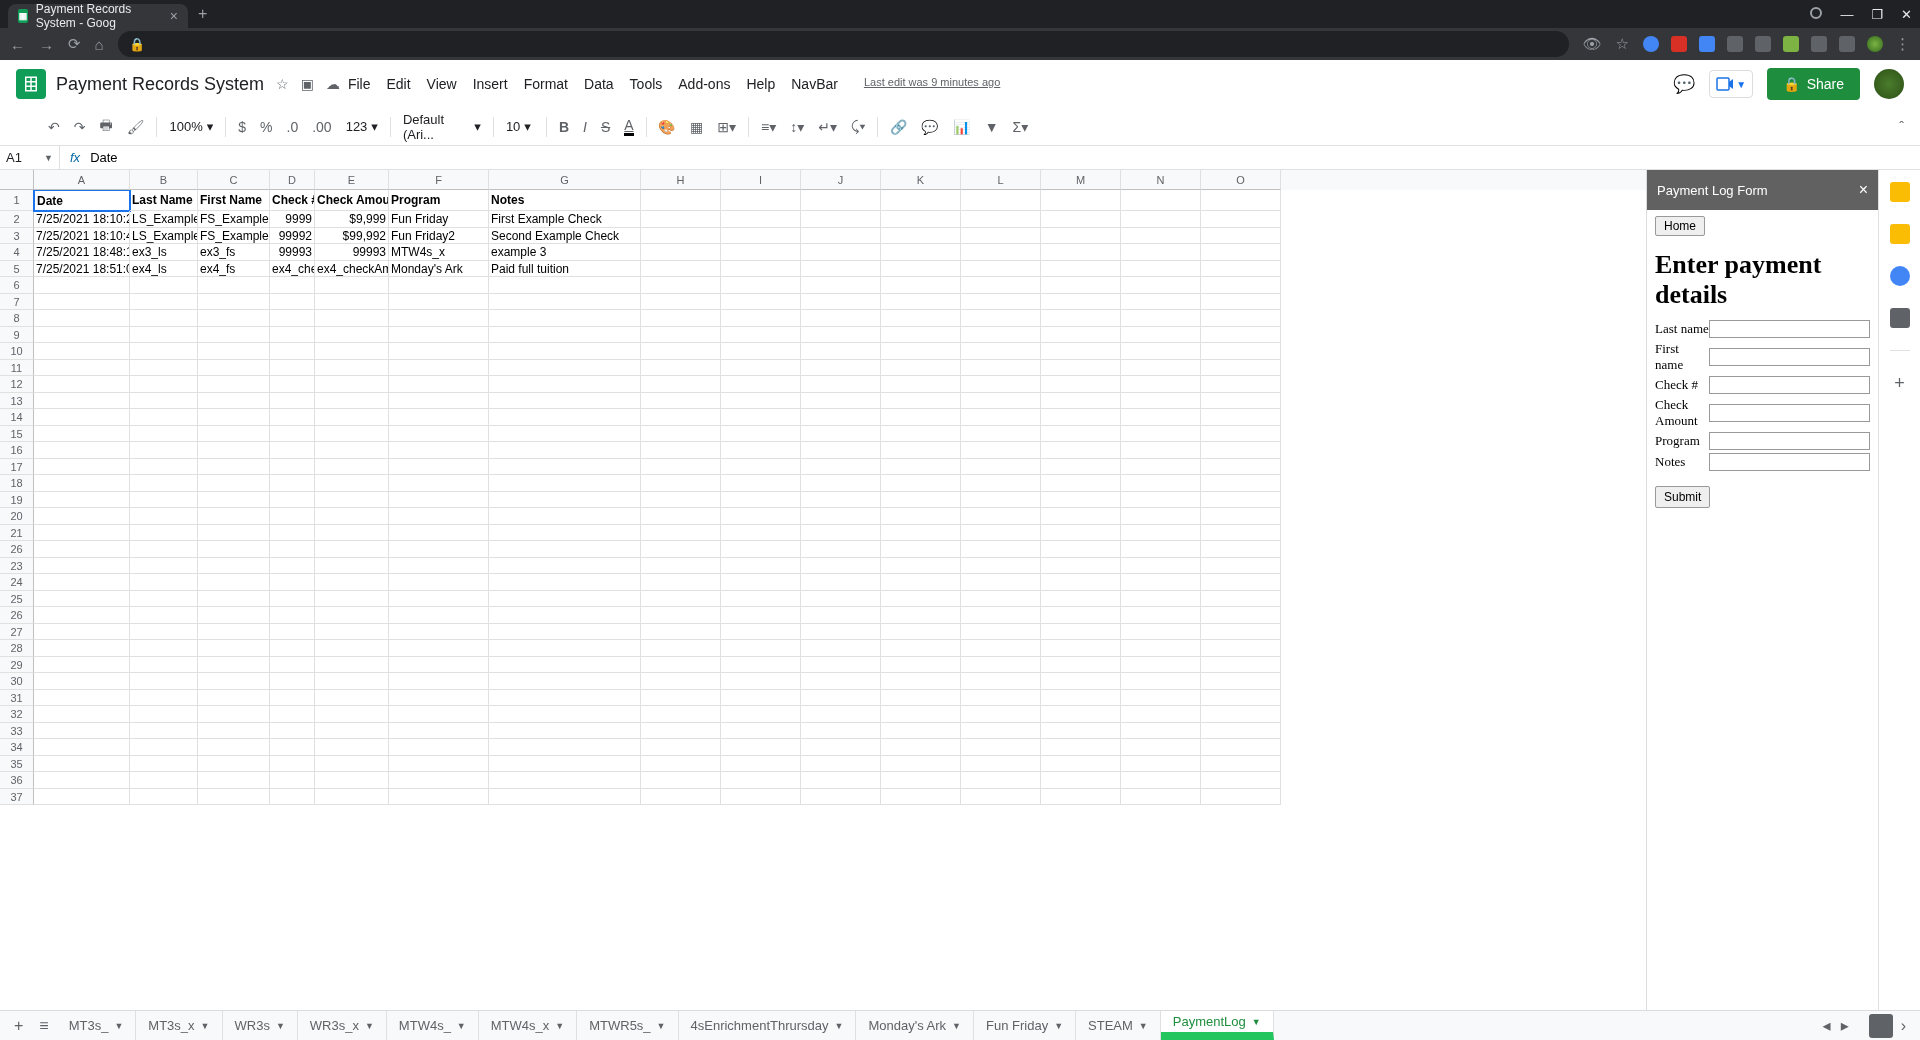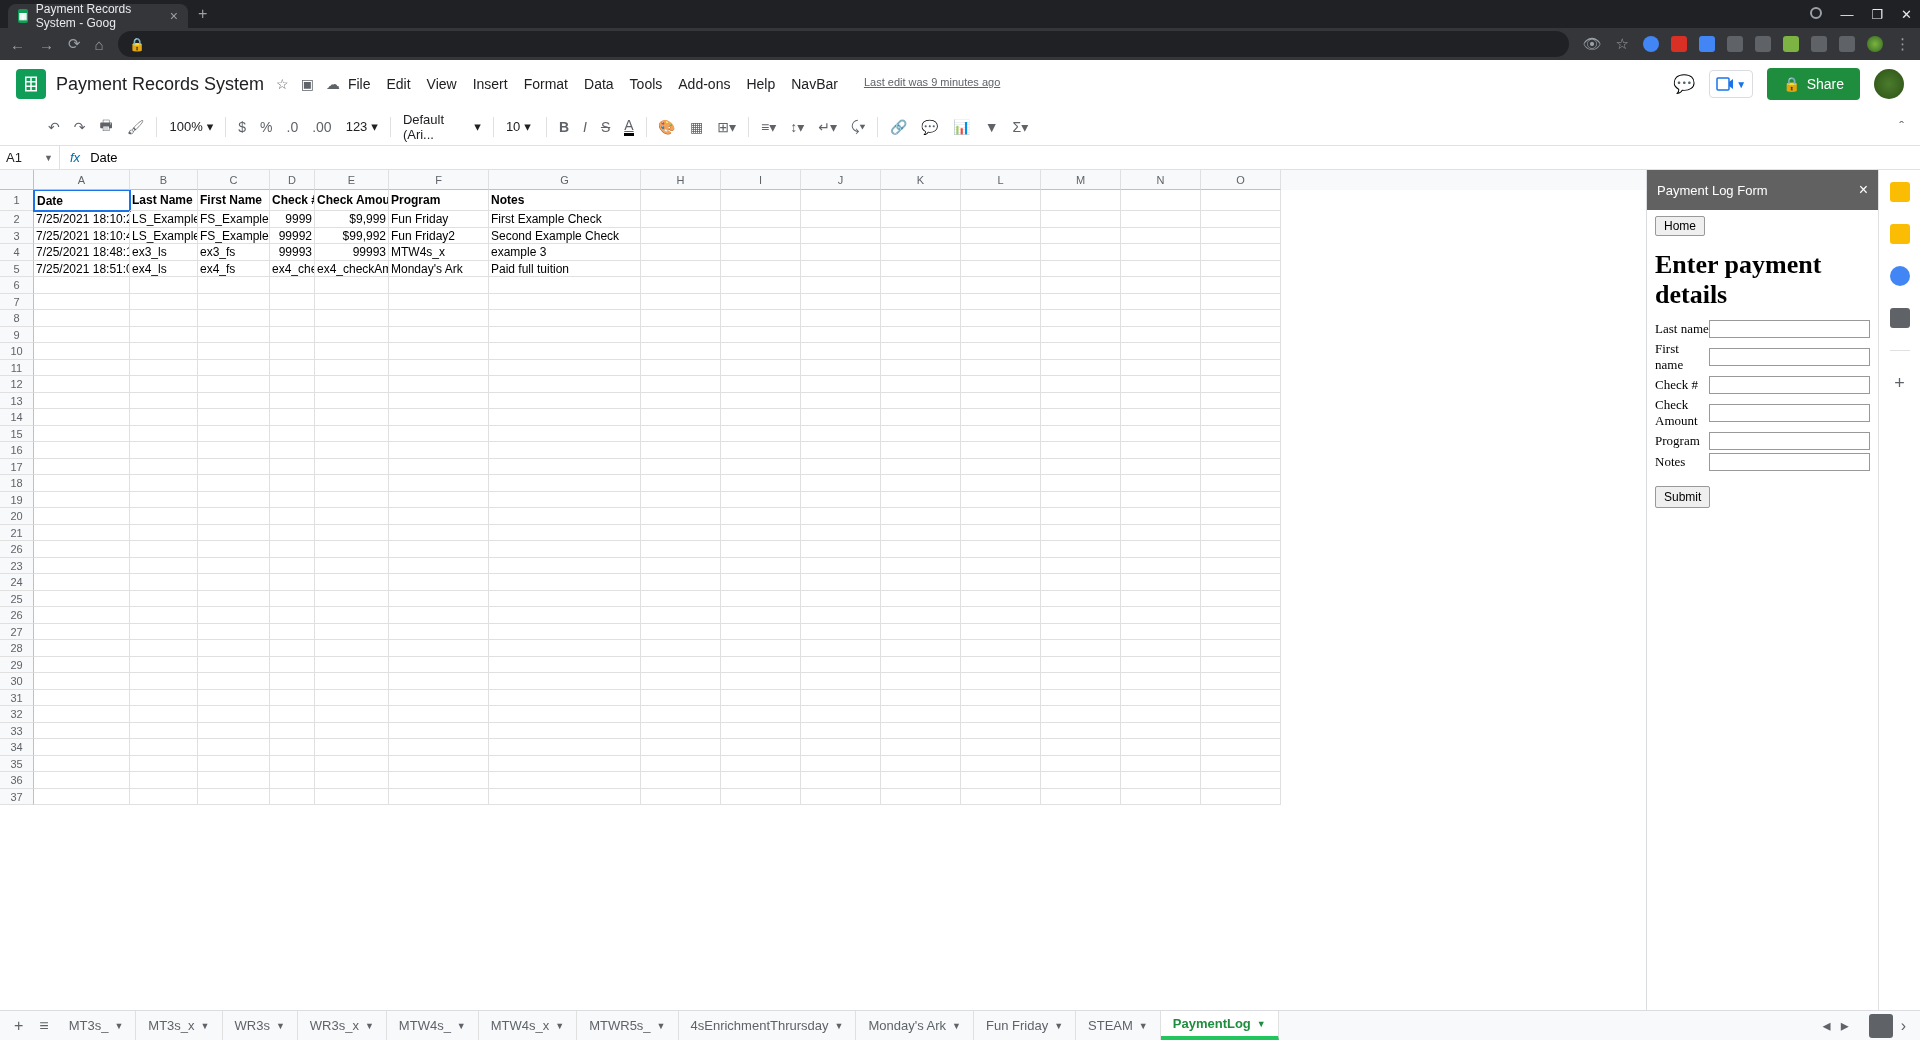--- a/index.html
+++ b/index.html
@@ -86,21 +86,21 @@
 .submit-btn { border: 1px solid #999; background: #efefef; padding: 3px 8px; font-size: 12px; margin-top: 12px; border-radius: 2px; }
 
 
 .right-rail { width: 42px; display: flex; flex-direction: column; align-items: center; padding-top: 12px; gap: 22px; border-left: 1px solid #e0e0e0; }
 .rail-icon { width: 20px; height: 20px; border-radius: 3px; }
 
 
 .sheet-tabs { height: 30px; border-top: 1px solid #dadce0; display: flex; align-items: center; padding: 0 6px; background: #f8f9fa; }
 .st-btn { padding: 0 8px; color: #5f6368; font-size: 16px; }
 .sheet-tab { padding: 0 12px; height: 100%; display: flex; align-items: center; font-size: 13px; color: #5f6368; border-right: 1px solid #e0e0e0; gap: 6px; }
-.sheet-tab.active { color: #1e8e3e; font-weight: 700; background: #fff; border-bottom: 4px solid #22c55e; }
+.sheet-tab.active { color: #1e8e3e; font-weight: 400; background: #fff; border-bottom: 8px solid #22c55e; }
 .tab-dd { font-size: 9px; }
 .st-nav { margin-left: auto; display: flex; gap: 10px; color: #5f6368; padding: 0 10px; }
 .explore { width: 24px; height: 24px; background: #5f6368; border-radius: 3px; margin-left: 10px; }
 
 .cw-A{width:96px}.cw-B{width:68px}.cw-C{width:72px}.cw-D{width:45px}.cw-E{width:74px}.cw-F{width:100px}.cw-G{width:152px}
 .cw-rest{width:80px}
 </style>
 </head>
 <body>
 

